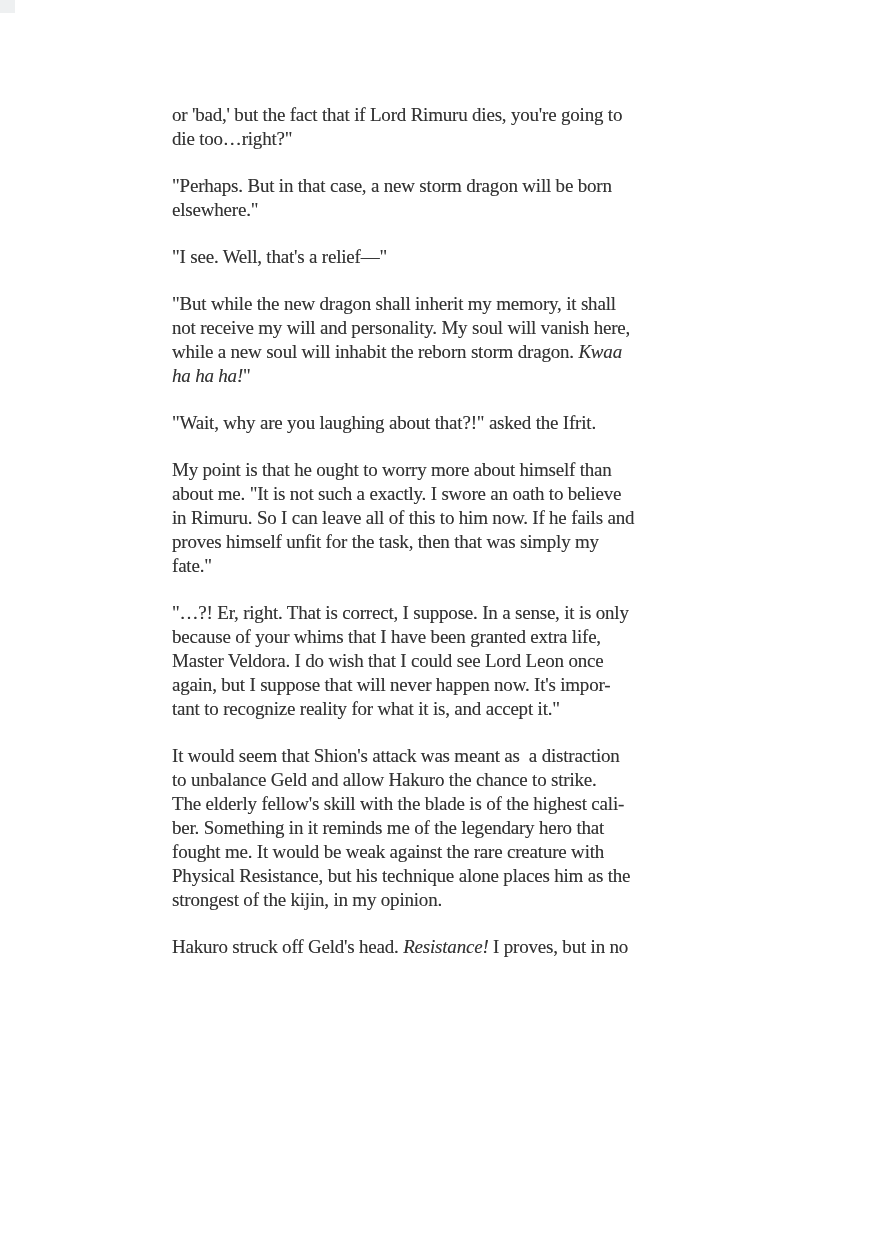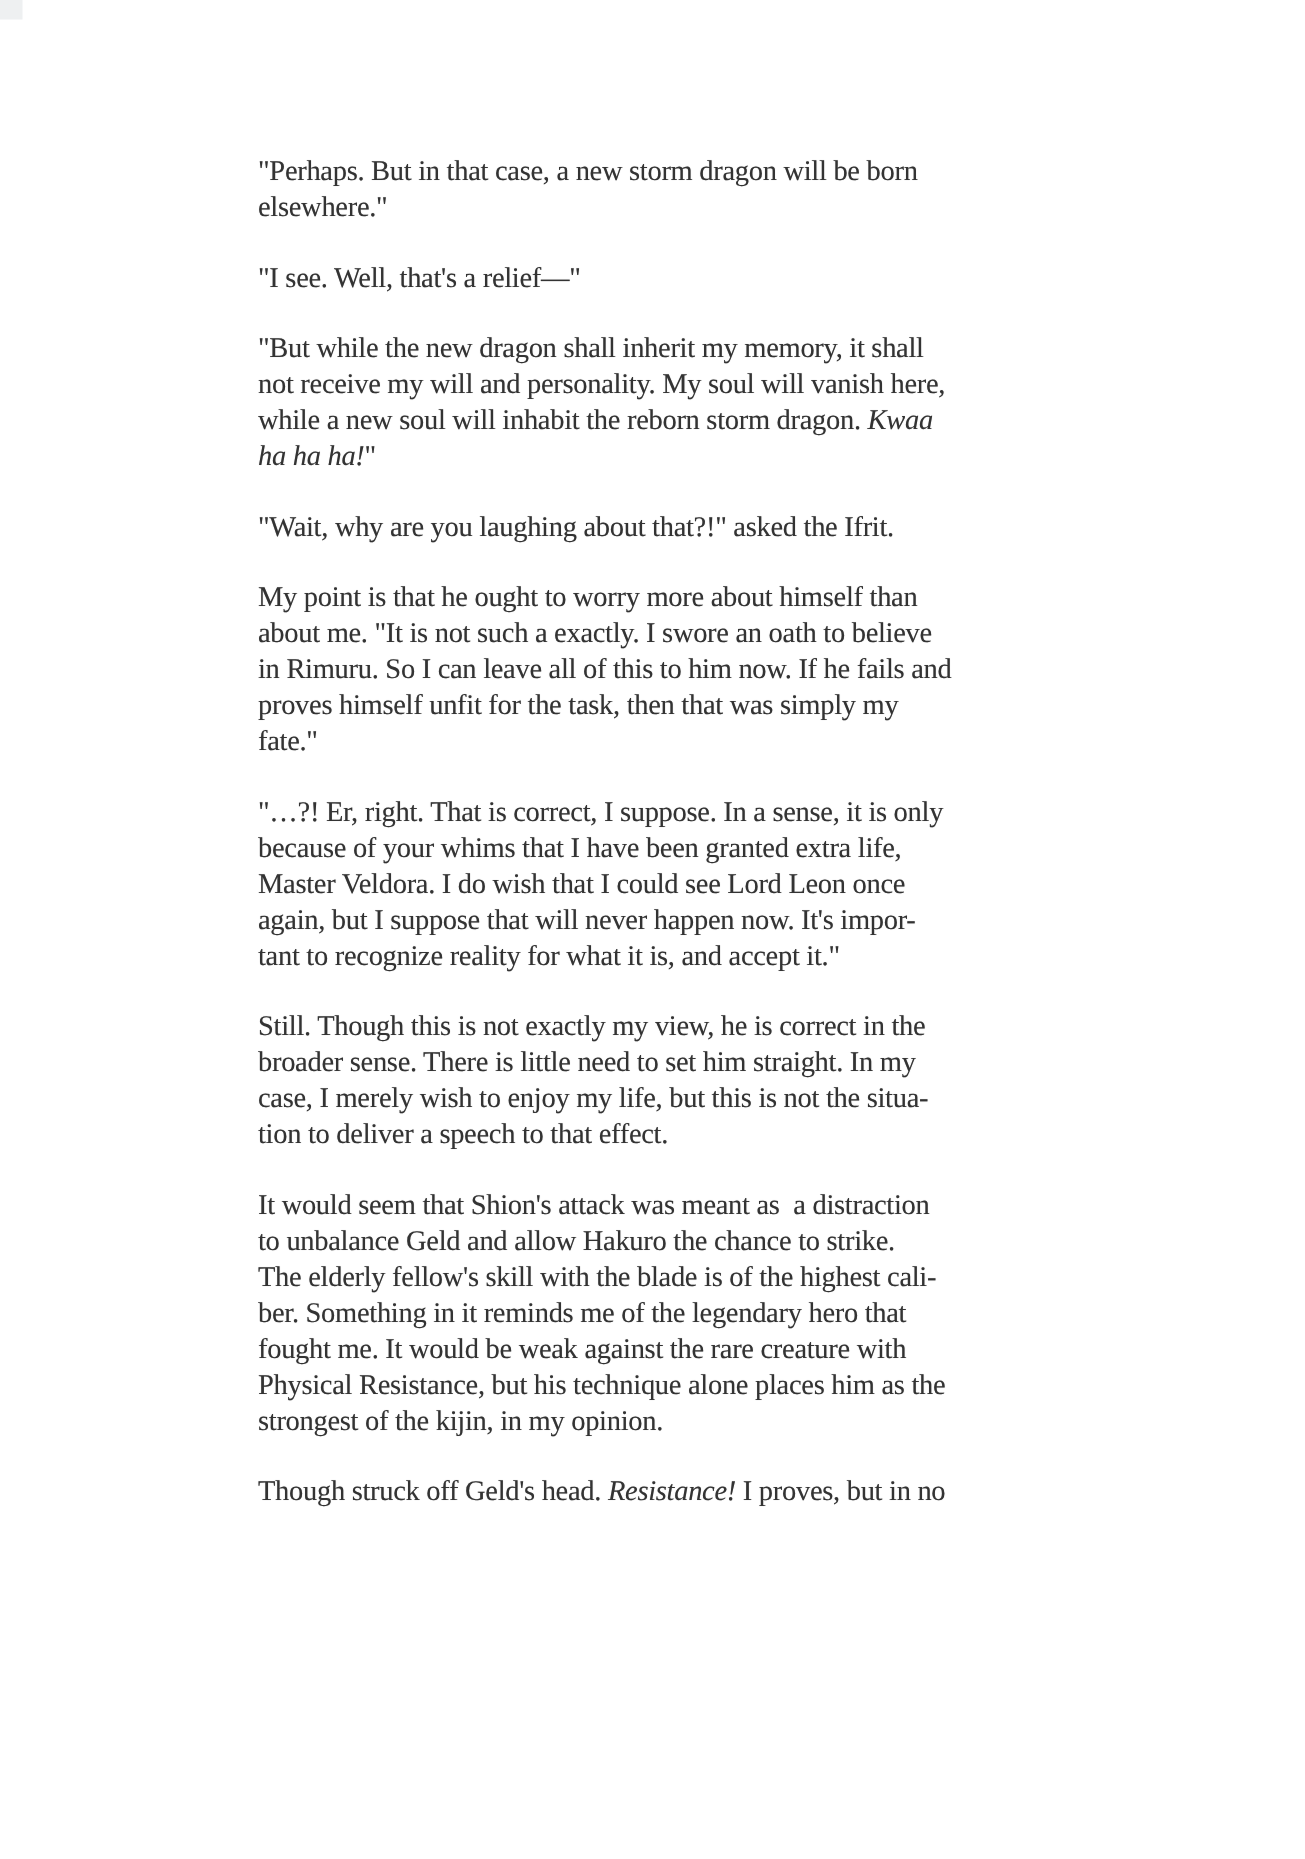--- a/index.html
+++ b/index.html
@@ -38,43 +38,41 @@
   }
   .text-column .seg { font-style: normal; }
   .text-column .seg.italic { font-style: italic; }
 </style>
 </head>
 <body style="background: rgb(255, 255, 255);">
 
 <div class="corner-mark" style="background: rgb(238, 240, 241);"></div>
 
 <main class="text-column" id="text-column" style="color: rgb(51, 51, 51);">
+    <p><span class="seg">or 'bad,' but the fact that if Lord Rimuru dies, you're going to
+die too…right?"</span></p>
     <p><span class="seg">"Perhaps. But in that case, a new storm dragon will be born
 elsewhere."</span></p>
     <p><span class="seg">"I see. Well, that's a relief—"</span></p>
     <p><span class="seg">"But while the new dragon shall inherit my memory, it shall
 not receive my will and personality. My soul will vanish here,
 while a new soul will inhabit the reborn storm dragon. </span><span class="seg italic">Kwaa
 ha ha ha!</span><span class="seg">"</span></p>
     <p><span class="seg">"Wait, why are you laughing about that?!" asked the Ifrit.</span></p>
     <p><span class="seg">My point is that he ought to worry more about himself than
 about me. "It is not such a exactly. I swore an oath to believe
 in Rimuru. So I can leave all of this to him now. If he fails and
 proves himself unfit for the task, then that was simply my
 fate."</span></p>
     <p><span class="seg">"…?! Er, right. That is correct, I suppose. In a sense, it is only
 because of your whims that I have been granted extra life,
 Master Veldora. I do wish that I could see Lord Leon once
 again, but I suppose that will never happen now. It's impor-
 tant to recognize reality for what it is, and accept it."</span></p>
-    <p><span class="seg">Still. Though this is not exactly my view, he is correct in the
-broader sense. There is little need to set him straight. In my
-case, I merely wish to enjoy my life, but this is not the situa-
-tion to deliver a speech to that effect.</span></p>
     <p><span class="seg">It would seem that Shion's attack was meant as  a distraction
 to unbalance Geld and allow Hakuro the chance to strike.
 The elderly fellow's skill with the blade is of the highest cali-
 ber. Something in it reminds me of the legendary hero that
 fought me. It would be weak against the rare creature with
 Physical Resistance, but his technique alone places him as the
 strongest of the kijin, in my opinion.</span></p>
-    <p><span class="seg">Though struck off Geld's head. </span><span class="seg italic">Resistance!</span><span class="seg"> I proves, but in no</span></p>
+    <p><span class="seg">Hakuro struck off Geld's head. </span><span class="seg italic">Resistance!</span><span class="seg"> I proves, but in no</span></p>
   </main>
 
 </body></html>

